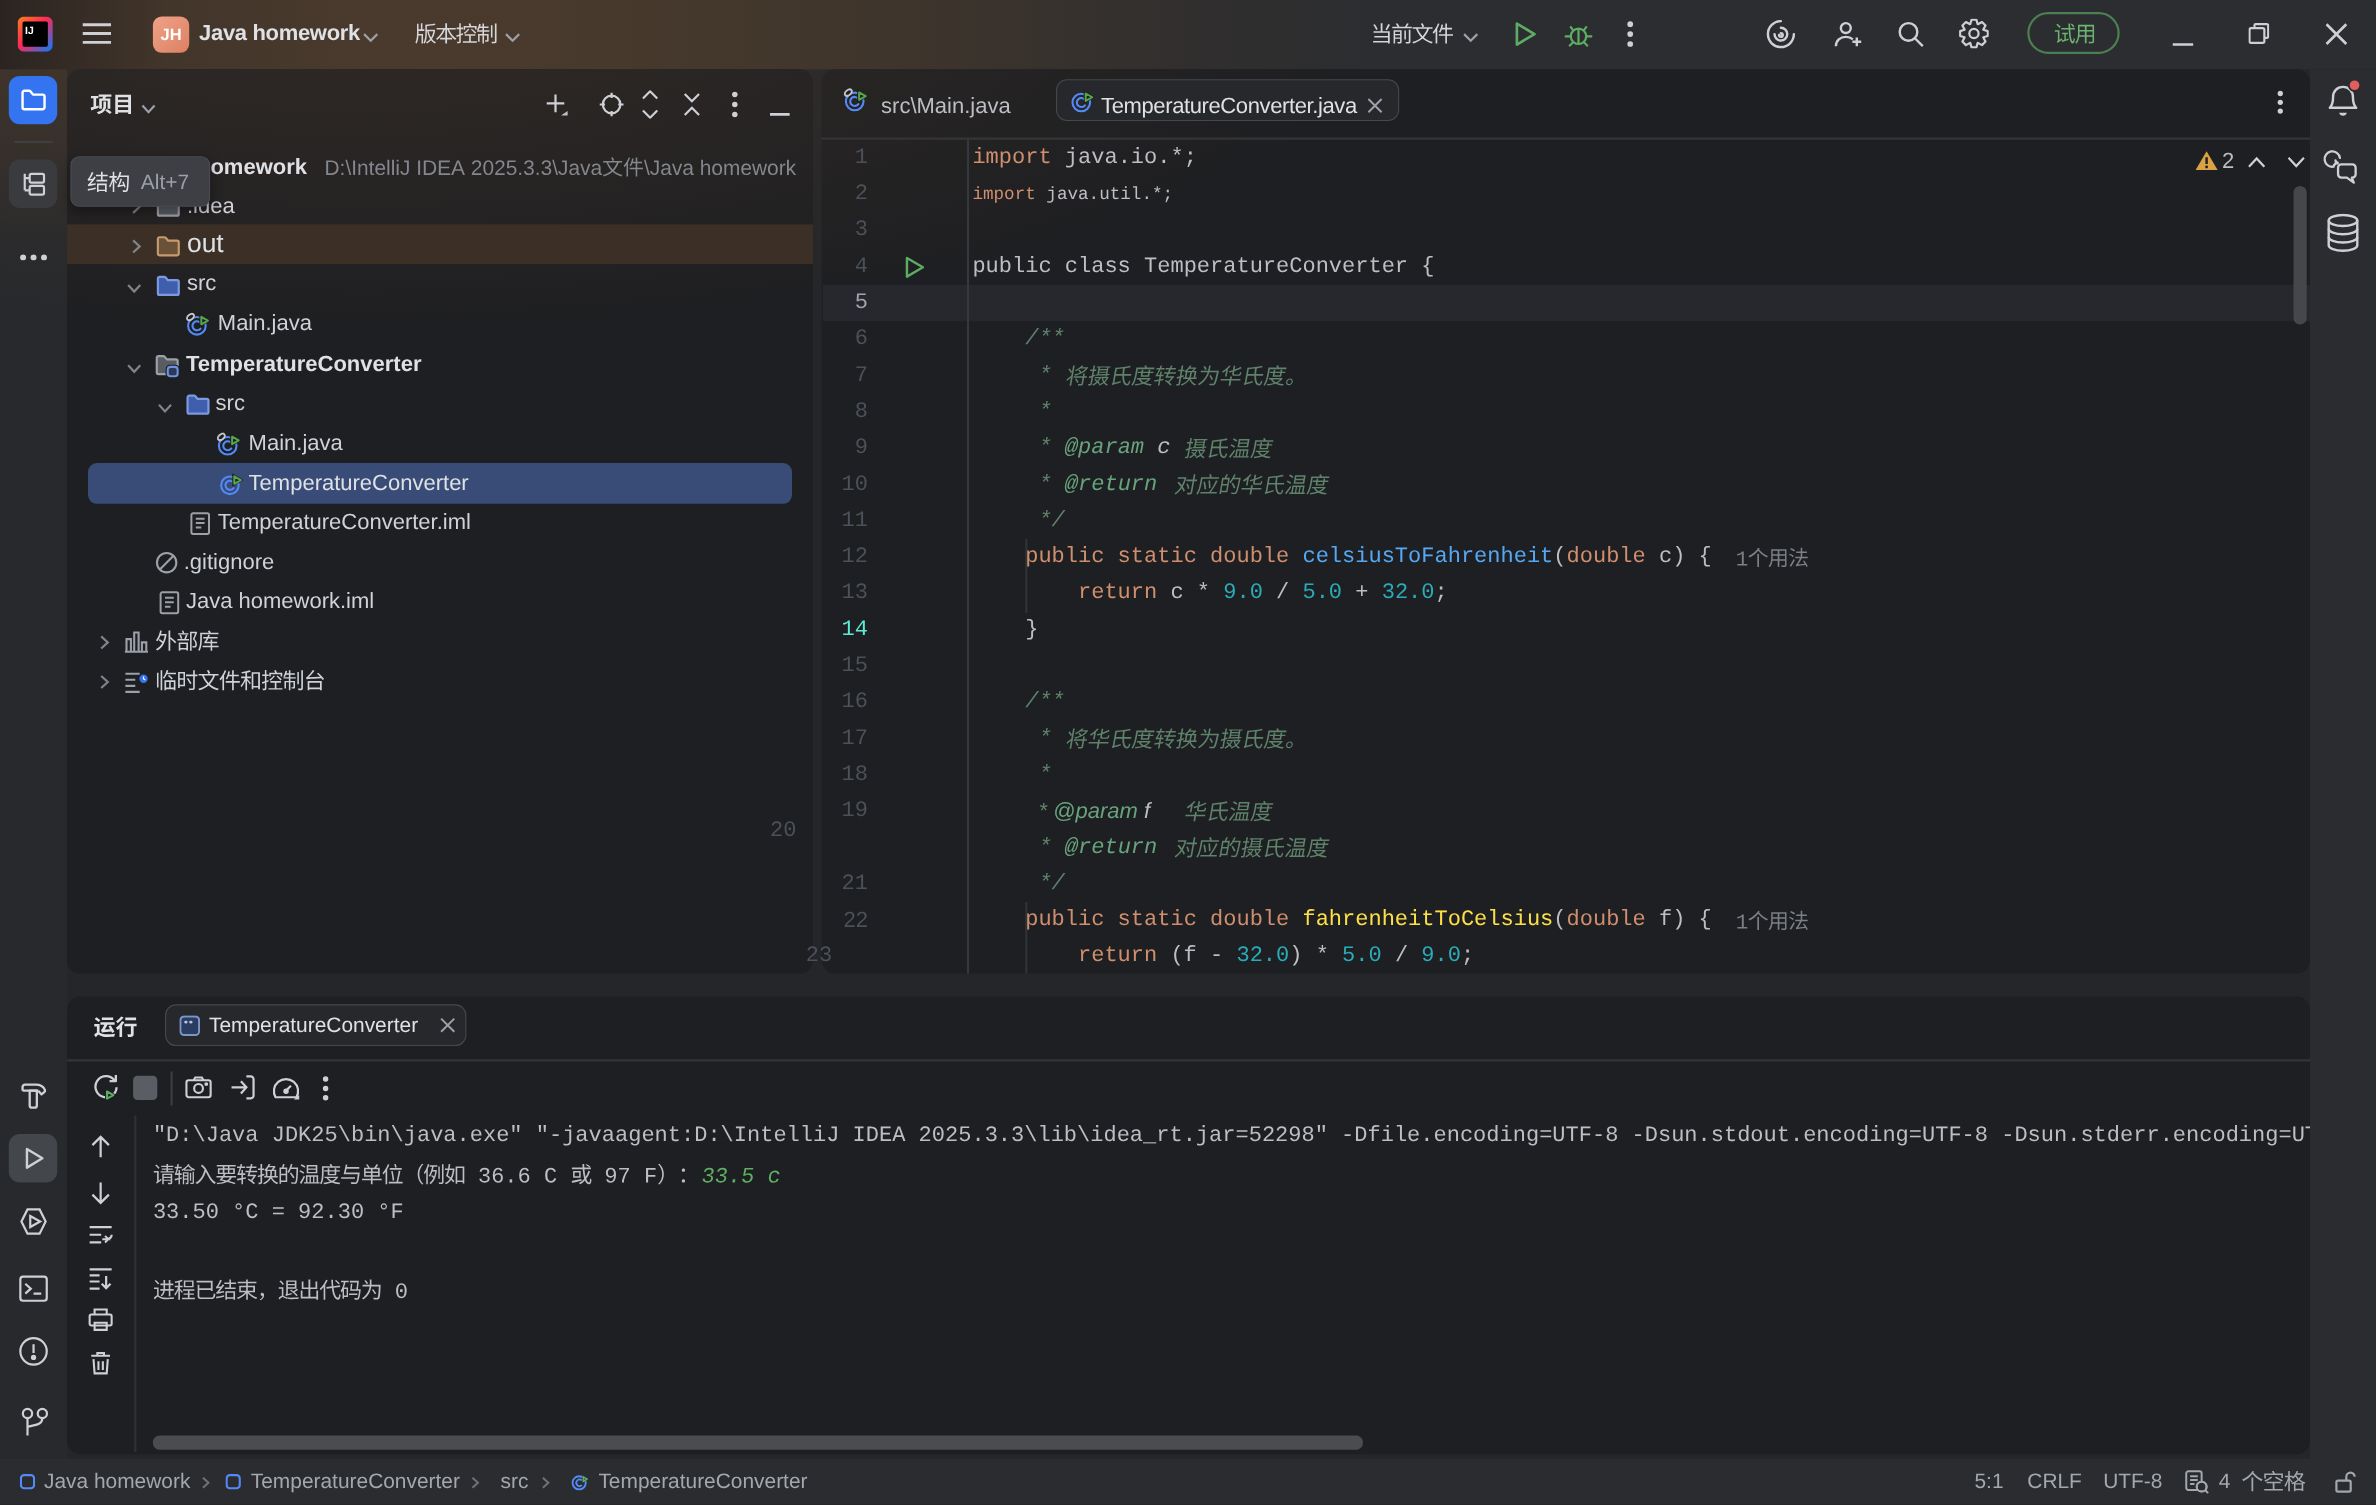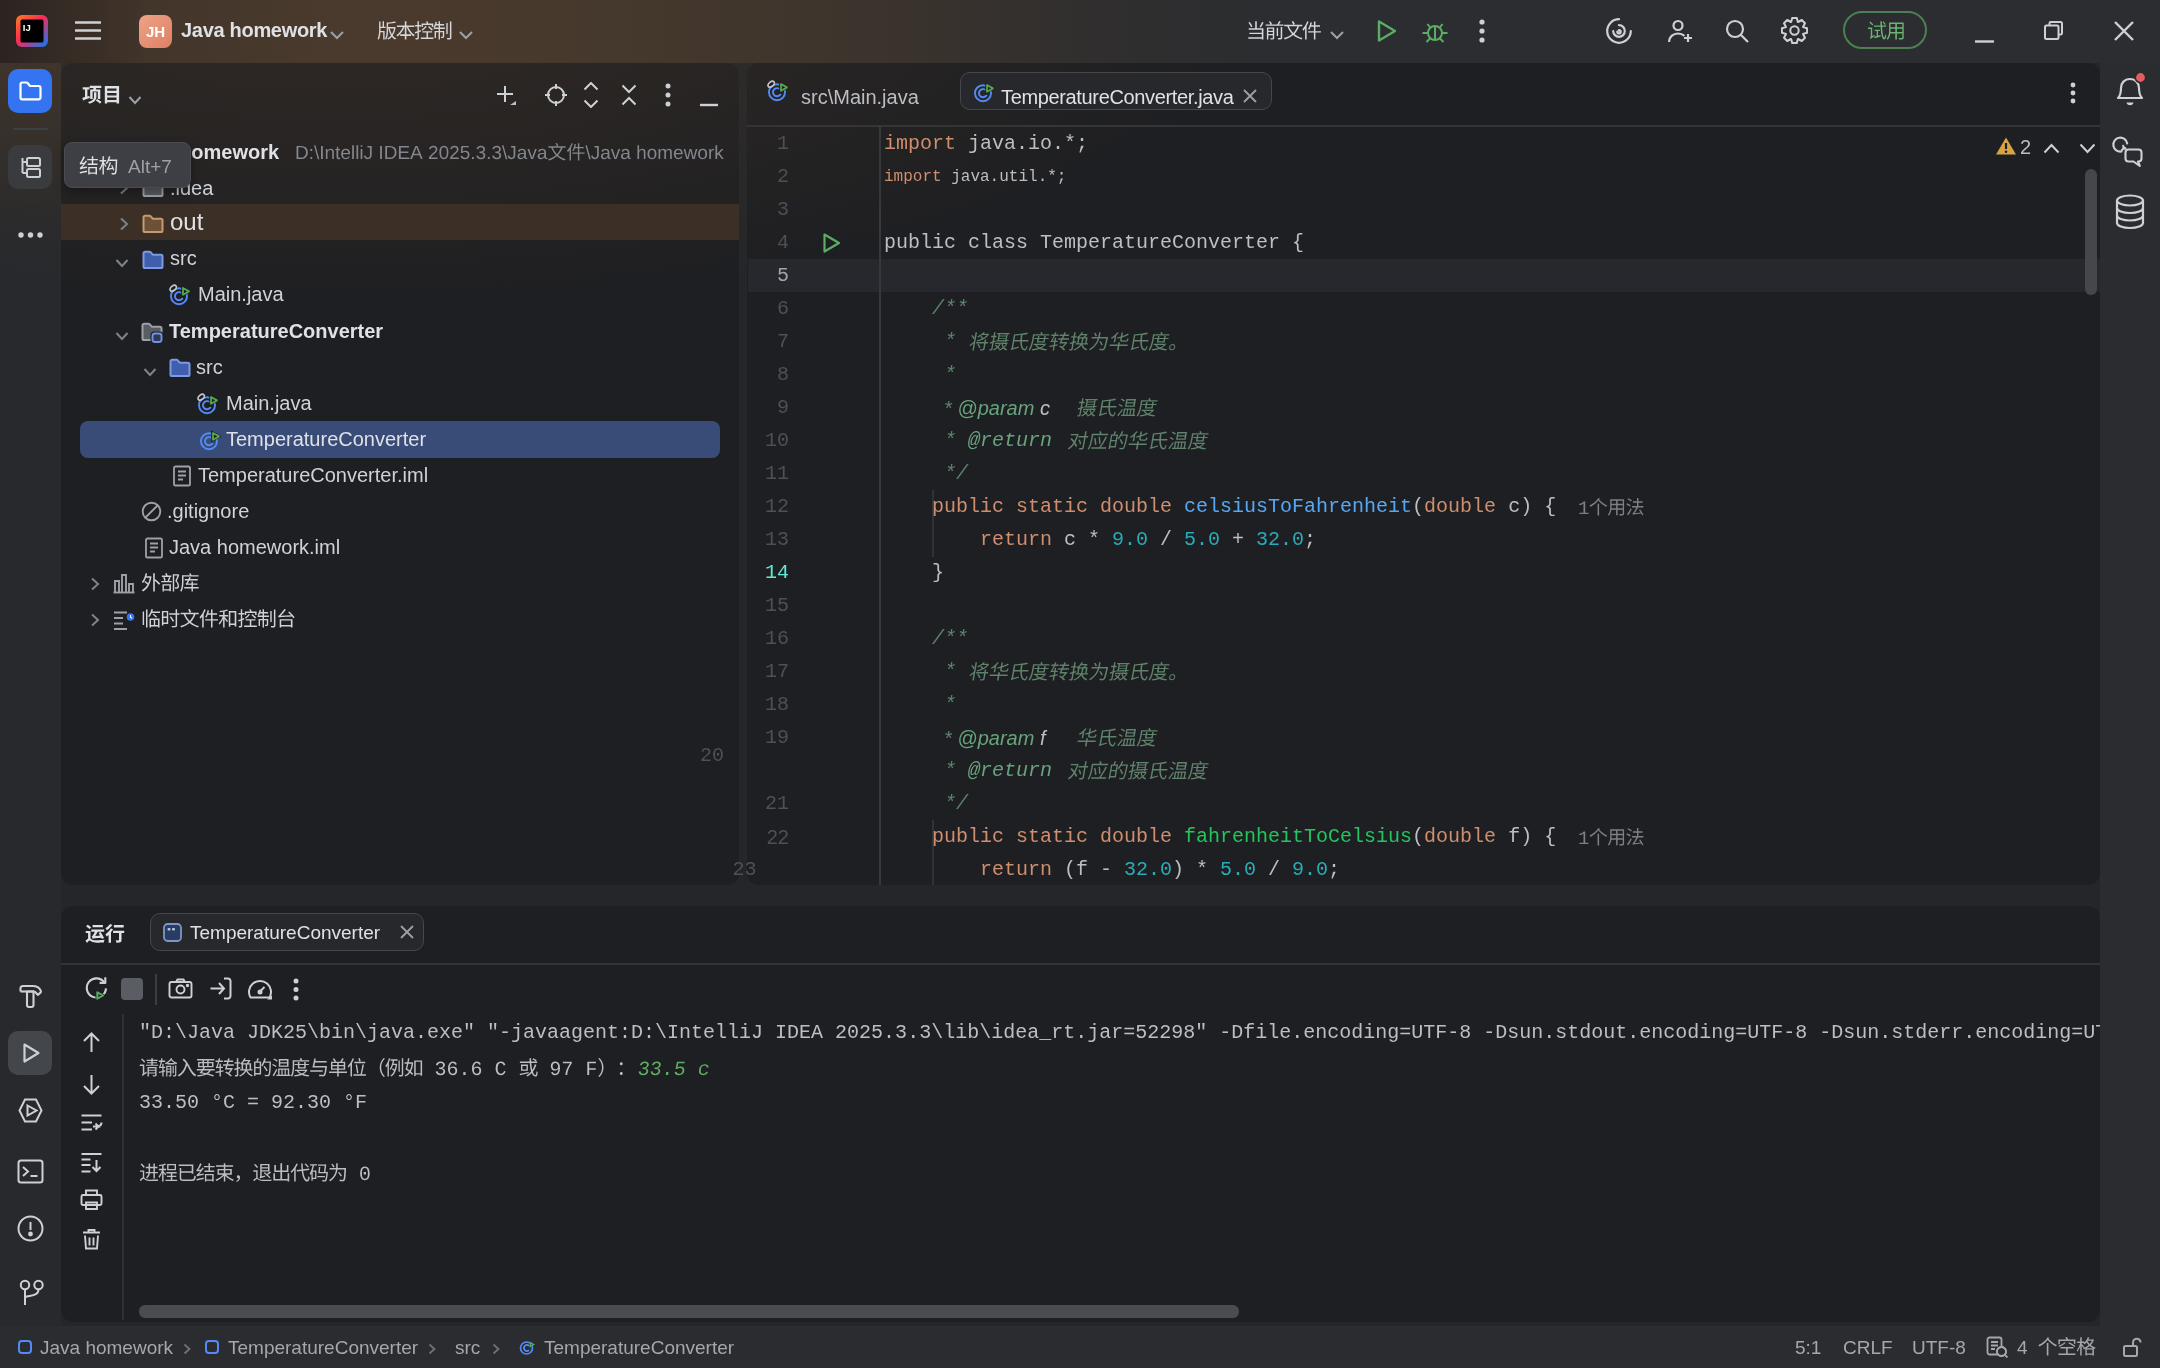--- a/index.html
+++ b/index.html
@@ -383,33 +383,33 @@
 <div style="position:absolute;left:700px;top:860.0px;width:89px;text-align:center;font-family:'Liberation Mono',monospace;font-size:20px;line-height:20px;color:#4B5059">23</div>
 <div style="position:absolute;left:822px;top:232px;width:20px;height:22px"><svg width="20" height="22" viewBox="0 0 20 22" fill="none" xmlns="http://www.w3.org/2000/svg">
       <path d="M2.5 2.5l14.5 8.5L2.5 19.5z" fill="none" stroke="#5CAD63" stroke-width="2.2" stroke-linejoin="round"></path>
     </svg></div>
 <div style="position:absolute;left:884px;top:134.0px;font-family:'Liberation Mono',monospace;font-size:20px;line-height:20px;white-space:pre"><span style="color:#CF8E6D">import</span><span style="color:#BCBEC4"> java.io.*;</span></div>
 <div style="position:absolute;left:884px;top:167.0px;font-family:'Liberation Mono',monospace;font-size:16px;line-height:20px;white-space:pre"><span style="color:#CF8E6D">import</span><span style="color:#BCBEC4"> java.util.*;</span></div>
 <div style="position:absolute;left:884px;top:233.0px;font-family:'Liberation Mono',monospace;font-size:20px;line-height:20px;white-space:pre"><span style="color:#BCBEC4">public class TemperatureConverter {</span></div>
 <div style="position:absolute;left:932px;top:299.0px;font-family:'Liberation Mono',monospace;font-size:20px;line-height:20px;white-space:pre"><span style="color:#5F826B;font-style:italic">/**</span></div>
 <div style="position:absolute;left:944px;top:332.0px;font-family:'Liberation Mono',monospace;font-size:20px;line-height:20px;white-space:pre"><span style="color:#5F826B;font-style:italic">*</span></div>
 <div style="position:absolute;left:944px;top:365.0px;font-family:'Liberation Mono',monospace;font-size:20px;line-height:20px;white-space:pre"><span style="color:#5F826B;font-style:italic">*</span></div>
-<div style="position:absolute;left:944px;top:398.0px;font-family:Liberation Sans, sans-serif;font-size:20px;line-height:20px;white-space:pre"><span style="color:#5F826B;font-style:italic">* </span><span style="color:#67A37C;font-style:italic">@param</span><span style="color:#BCBEC4;font-style:italic"> c</span></div>
+<div style="position:absolute;left:944px;top:398.0px;font-family:Liberation Mono, monospace;font-size:20px;line-height:20px;white-space:pre"><span style="color:#5F826B;font-style:italic">* </span><span style="color:#67A37C;font-style:italic">@param</span><span style="color:#BCBEC4;font-style:italic"> c</span></div>
 <div style="position:absolute;left:944px;top:431.0px;font-family:'Liberation Mono',monospace;font-size:20px;line-height:20px;white-space:pre"><span style="color:#5F826B;font-style:italic">* </span><span style="color:#67A37C;font-style:italic">@return</span></div>
 <div style="position:absolute;left:944px;top:464.0px;font-family:'Liberation Mono',monospace;font-size:20px;line-height:20px;white-space:pre"><span style="color:#5F826B;font-style:italic">*/</span></div>
 <div style="position:absolute;left:932px;top:497.0px;font-family:'Liberation Mono',monospace;font-size:20px;line-height:20px;white-space:pre"><span style="color:#CF8E6D">public static double</span><span style="color:#56A8F5"> celsiusToFahrenheit</span><span style="color:#BCBEC4">(</span><span style="color:#CF8E6D">double</span><span style="color:#BCBEC4"> c) {</span></div>
 <div style="position:absolute;left:980px;top:530.0px;font-family:'Liberation Mono',monospace;font-size:20px;line-height:20px;white-space:pre"><span style="color:#CF8E6D">return</span><span style="color:#BCBEC4"> c * </span><span style="color:#2AACB8">9.0</span><span style="color:#BCBEC4"> / </span><span style="color:#2AACB8">5.0</span><span style="color:#BCBEC4"> + </span><span style="color:#2AACB8">32.0</span><span style="color:#BCBEC4">;</span></div>
 <div style="position:absolute;left:932px;top:563.0px;font-family:'Liberation Mono',monospace;font-size:20px;line-height:20px;white-space:pre"><span style="color:#BCBEC4">}</span></div>
 <div style="position:absolute;left:932px;top:629.0px;font-family:'Liberation Mono',monospace;font-size:20px;line-height:20px;white-space:pre"><span style="color:#5F826B;font-style:italic">/**</span></div>
 <div style="position:absolute;left:944px;top:662.0px;font-family:'Liberation Mono',monospace;font-size:20px;line-height:20px;white-space:pre"><span style="color:#5F826B;font-style:italic">*</span></div>
 <div style="position:absolute;left:944px;top:695.0px;font-family:'Liberation Mono',monospace;font-size:20px;line-height:20px;white-space:pre"><span style="color:#5F826B;font-style:italic">*</span></div>
 <div style="position:absolute;left:944px;top:728.0px;font-family:Liberation Sans, sans-serif;font-size:20px;line-height:20px;white-space:pre"><span style="color:#5F826B;font-style:italic">* </span><span style="color:#67A37C;font-style:italic">@param</span><span style="color:#BCBEC4;font-style:italic"> f</span></div>
 <div style="position:absolute;left:944px;top:761.0px;font-family:'Liberation Mono',monospace;font-size:20px;line-height:20px;white-space:pre"><span style="color:#5F826B;font-style:italic">* </span><span style="color:#67A37C;font-style:italic">@return</span></div>
 <div style="position:absolute;left:944px;top:794.0px;font-family:'Liberation Mono',monospace;font-size:20px;line-height:20px;white-space:pre"><span style="color:#5F826B;font-style:italic">*/</span></div>
-<div style="position:absolute;left:932px;top:827.0px;font-family:'Liberation Mono',monospace;font-size:20px;line-height:20px;white-space:pre"><span style="color:#CF8E6D">public static double</span><span style="color:#22c55e"> fahrenheitToCelsius</span><span style="color:#BCBEC4">(</span><span style="color:#CF8E6D">double</span><span style="color:#BCBEC4"> f) {</span></div>
+<div style="position:absolute;left:932px;top:827.0px;font-family:'Liberation Mono',monospace;font-size:20px;line-height:20px;white-space:pre"><span style="color:#CF8E6D">public static double</span><span style="color:#fde047"> fahrenheitToCelsius</span><span style="color:#BCBEC4">(</span><span style="color:#CF8E6D">double</span><span style="color:#BCBEC4"> f) {</span></div>
 <div style="position:absolute;left:980px;top:860.0px;font-family:'Liberation Mono',monospace;font-size:20px;line-height:20px;white-space:pre"><span style="color:#CF8E6D">return</span><span style="color:#BCBEC4"> (f - </span><span style="color:#2AACB8">32.0</span><span style="color:#BCBEC4">) * </span><span style="color:#2AACB8">5.0</span><span style="color:#BCBEC4"> / </span><span style="color:#2AACB8">9.0</span><span style="color:#BCBEC4">;</span></div>
 <div style="position:absolute;left:150px;top:913px;width:274px;height:38px;border:1.5px solid #45474c;background:#26282c;border-radius:10px;box-sizing:border-box"></div>
 <div style="position:absolute;left:163px;top:923px;width:19px;height:19px"><svg width="19" height="19" viewBox="0 0 19 19" fill="none" xmlns="http://www.w3.org/2000/svg">
       <rect x="1" y="1" width="17" height="17" rx="3.5" stroke="#7D96C8" stroke-width="1.8" fill="#3574F0" fill-opacity=".28"></rect>
       <rect x="4.5" y="5" width="3" height="2.4" rx="1" fill="#B8C3DC"></rect>
       <rect x="9" y="5" width="3" height="2.4" rx="1" fill="#B8C3DC"></rect>
     </svg></div>
 <div style="position:absolute;left:190px;top:923px;font-size:19px;line-height:19px;color:#DFE1E5;white-space:pre;">TemperatureConverter</div>
 <div style="position:absolute;left:400px;top:925px;width:14px;height:14px"><svg width="14" height="14" viewBox="0 0 14 14" fill="none" xmlns="http://www.w3.org/2000/svg">
       <path d="M1 1l12 12M13 1L1 13" stroke="#9DA0A8" stroke-width="1.8"></path>

